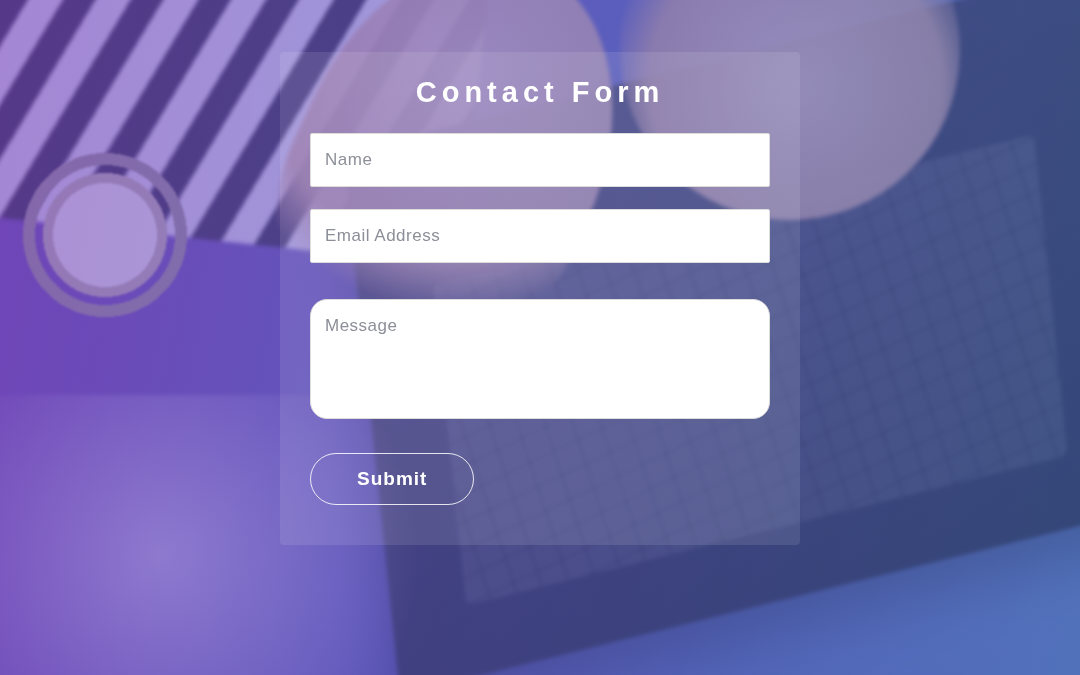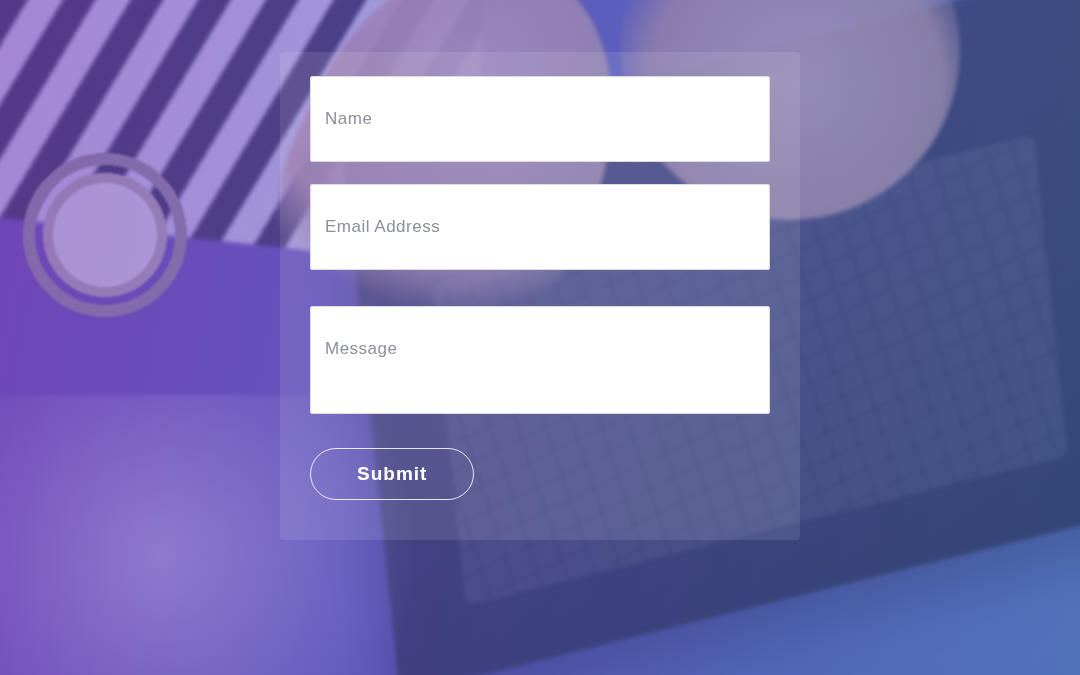--- a/index.html
+++ b/index.html
@@ -133,39 +133,40 @@
     font-weight: 700;
     letter-spacing: 5px;
     text-align: center;
     margin-bottom: 24px;
   }
 
   .field {
     width: 100%;
     background: #ffffff;
     border: 1px solid #dcdcdc;
-    padding: 32px 14px;
+    padding: 16px 14px;
     font-size: 17px;
     color: #333;
     font-family: inherit;
     margin-bottom: 22px;
     outline: none;
     border-radius: 2px;
   }
   .field::placeholder {
     color: #8d8f98;
     font-weight: 300;
     letter-spacing: 0.5px;
   }
 
   textarea.field {
-    height: 108px;
+    height: 120px;
     resize: none;
     margin-top: 14px;
     margin-bottom: 30px;
+    border-radius: 17px;
   }
 
   .submit-wrap {
     display: flex;
     justify-content: flex-start;
   }
 
   .submit-btn {
     background: transparent;
     border: 1.5px solid rgba(255,255,255,0.85);
@@ -187,20 +188,21 @@
   <div class="bg-shape laptop"></div>
   <div class="bg-shape keyboard"></div>
   <div class="bg-shape hand1"></div>
   <div class="bg-shape hand2"></div>
   <div class="bg-shape watch"></div>
   <div class="bg-shape desk-light"></div>
   <div class="overlay"></div>
 </div>
 
 <div class="form-card">
+  <h1 class="form-title">Contact Form</h1>
 
   <input type="text" class="field" placeholder="Name" style="">
 
   <input type="text" class="field" placeholder="Email Address" style="">
 
   <textarea class="field" placeholder="Message" style=""></textarea>
 
   <div class="submit-wrap">
     <button class="submit-btn">Submit</button>
   </div>

